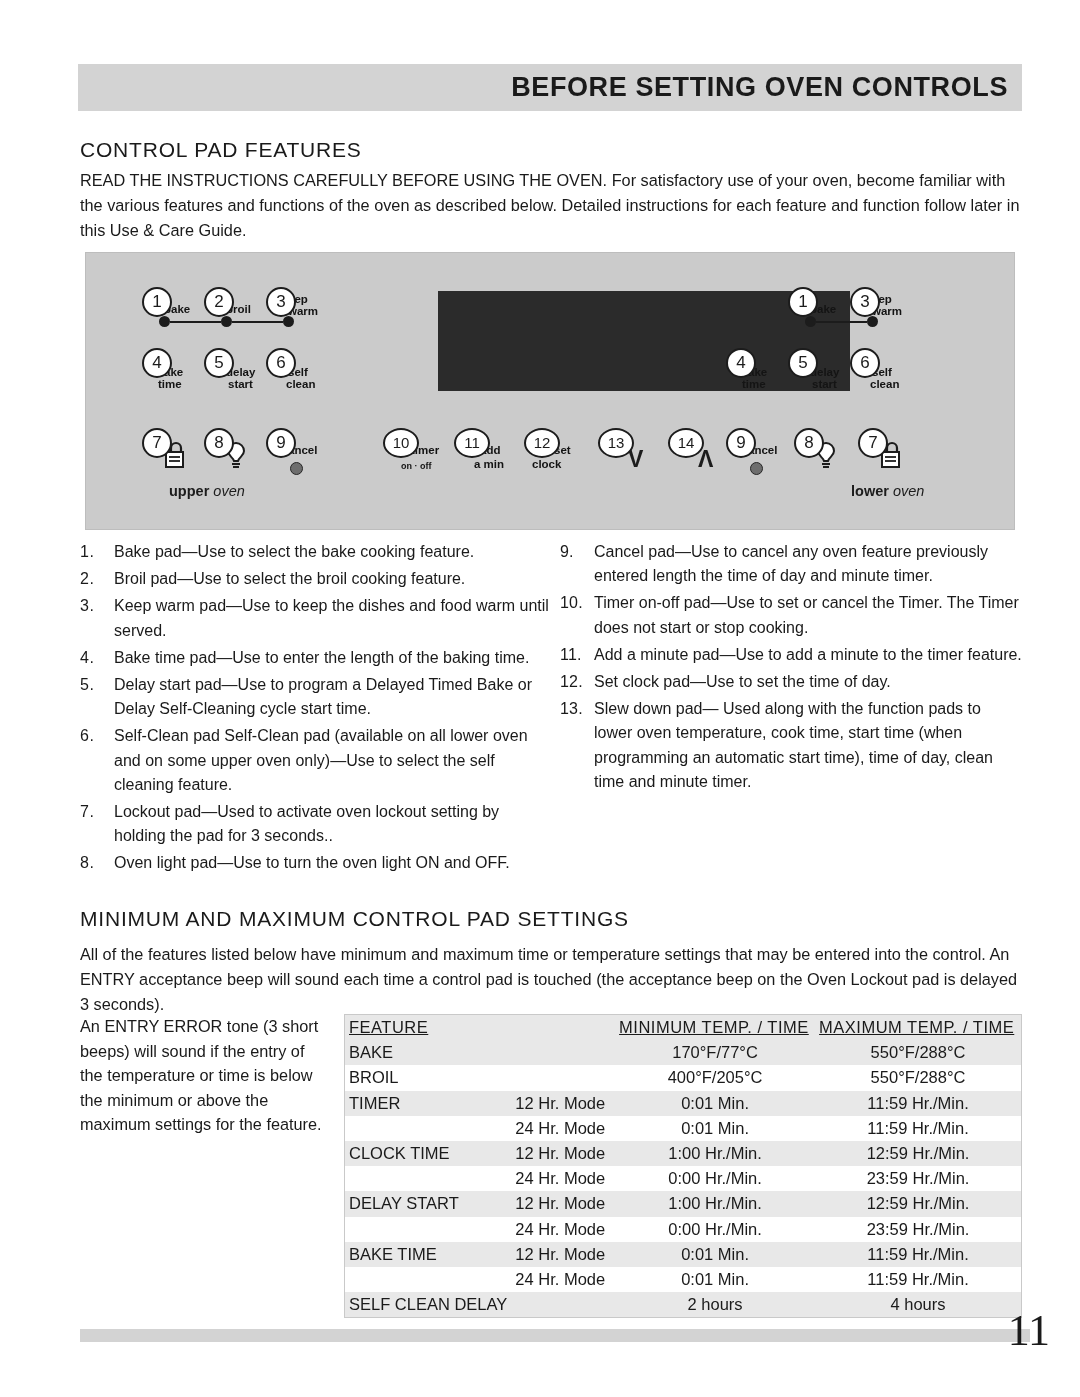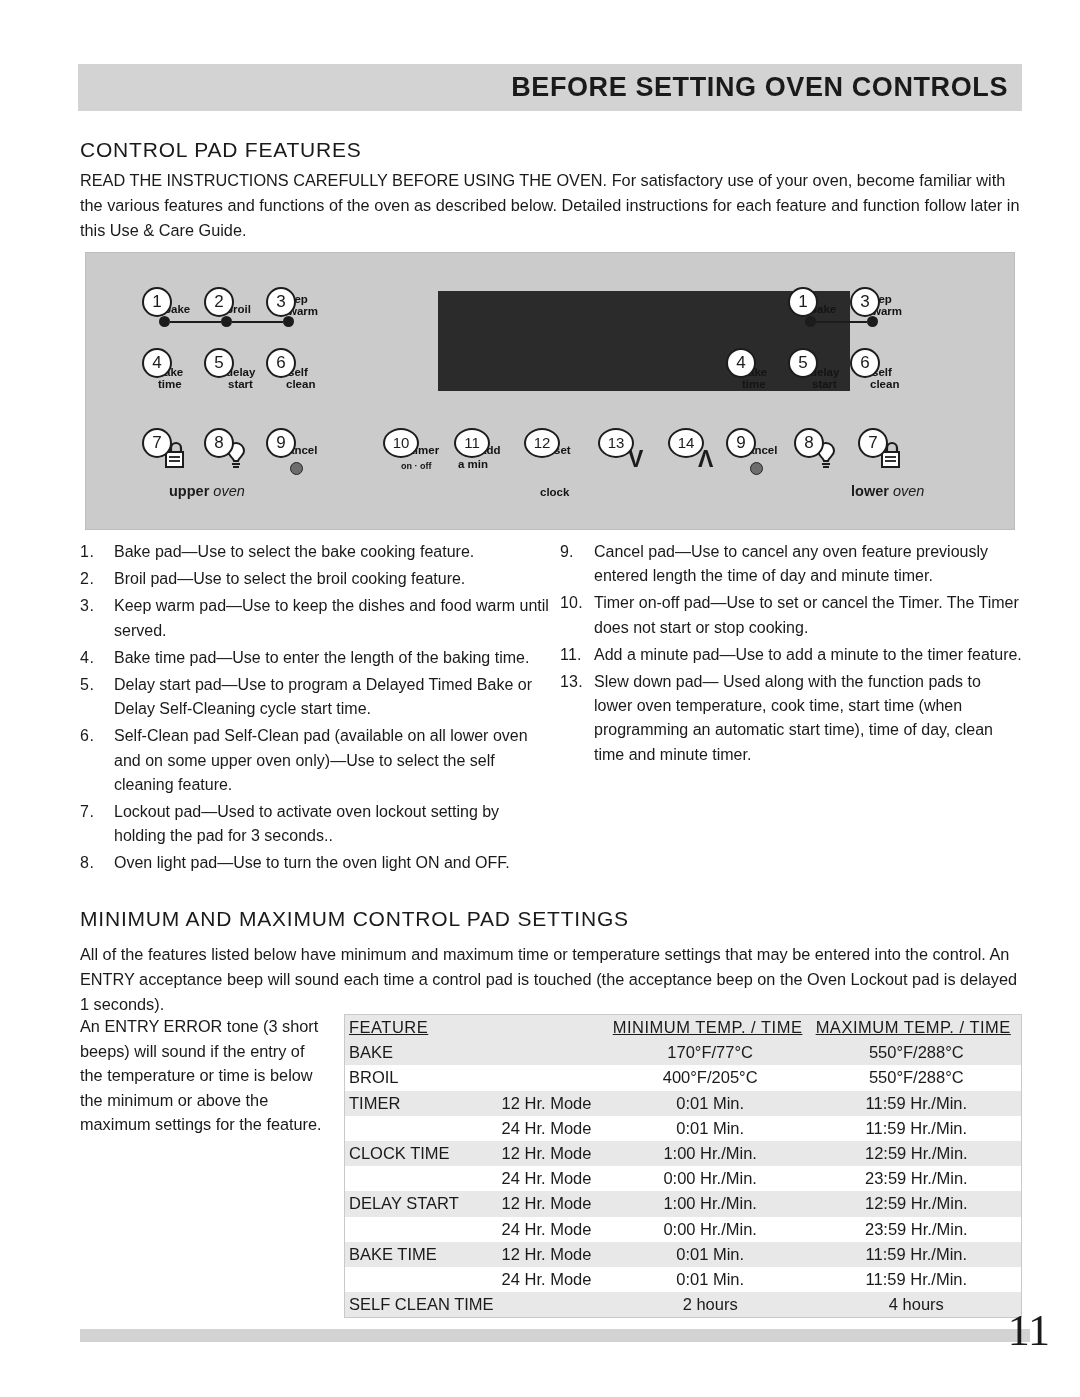--- a/index.html
+++ b/index.html
@@ -328,26 +328,26 @@
   </div>
 
   <div class="pad" style="left:297px; top:175px;">
     <span class="circ wide">10</span>
     <span class="lbl" style="left:28px; top:16px;">timer</span>
     <span class="lbl tiny" style="left:18px; top:32px;">on · off</span>
   </div>
   <div class="pad" style="left:368px; top:175px;">
     <span class="circ wide">11</span>
     <span class="lbl" style="left:26px; top:16px;">add</span>
-    <span class="lbl" style="left:4px; top:30px;">a min</span>
+    <span class="lbl" style="left:20px; top:30px;">a min</span>
   </div>
   <div class="pad" style="left:438px; top:175px;">
     <span class="circ wide">12</span>
     <span class="lbl" style="left:30px; top:16px;">set</span>
-    <span class="lbl" style="left:16px; top:30px;margin-top:28px;">clock</span>
+    <span class="lbl" style="left:8px; top:30px;">clock</span>
   </div>
   <div class="pad" style="left:512px; top:175px;">
     <span class="circ wide">13</span>
     <span class="chev" style="left:30px; top:22px;">V</span>
   </div>
   <div class="pad" style="left:582px; top:175px;">
     <span class="circ wide">14</span>
     <span class="chev" style="left:30px; top:22px;">Λ</span>
   </div>
 
@@ -420,25 +420,26 @@
     <div class="feat-item"><span class="feat-num">4.</span><span class="feat-text">Bake time pad—Use to enter the length of the baking time.</span></div>
     <div class="feat-item"><span class="feat-num">5.</span><span class="feat-text">Delay start pad—Use to program a Delayed Timed Bake or Delay Self-Cleaning cycle start time.</span></div>
     <div class="feat-item"><span class="feat-num">6.</span><span class="feat-text">Self-Clean pad Self-Clean pad (available on all lower oven and on some upper oven only)—Use to select the self cleaning feature.</span></div>
     <div class="feat-item"><span class="feat-num">7.</span><span class="feat-text">Lockout pad—Used to activate oven lockout setting by holding the pad for 3 seconds..</span></div>
     <div class="feat-item"><span class="feat-num">8.</span><span class="feat-text">Oven light pad—Use to turn the oven light ON and OFF.</span></div>
   </div>
 <div class="feat-list" id="list-right">
     <div class="feat-item"><span class="feat-num">9.</span><span class="feat-text">Cancel pad—Use to cancel any oven feature previously entered length the time of day and minute timer.</span></div>
     <div class="feat-item"><span class="feat-num">10.</span><span class="feat-text">Timer on-off pad—Use to set or cancel the Timer. The Timer does not start or stop cooking.</span></div>
     <div class="feat-item"><span class="feat-num">11.</span><span class="feat-text">Add a minute pad—Use to add a minute to the timer feature.</span></div>
+    <div class="feat-item"><span class="feat-num">12.</span><span class="feat-text">Set clock pad—Use to set the time of day.</span></div>
     <div class="feat-item"><span class="feat-num">13.</span><span class="feat-text">Slew down pad— Used along with the function pads to lower oven temperature, cook time, start time (when programming an automatic start time), time of day, clean time and minute timer.</span></div>
   </div>
 
 <div class="sec-heading" id="h-minmax">MINIMUM AND MAXIMUM CONTROL PAD SETTINGS</div>
-<div class="intro-para" id="p-minmax">All of the features listed below have minimum and maximum time or temperature settings that may be entered into the control. An ENTRY acceptance beep will sound each time a control pad is touched (the acceptance beep on the Oven Lockout pad is delayed 1 seconds).</div>
+<div class="intro-para" id="p-minmax">All of the features listed below have minimum and maximum time or temperature settings that may be entered into the control. An ENTRY acceptance beep will sound each time a control pad is touched (the acceptance beep on the Oven Lockout pad is delayed 3 seconds).</div>
 
 <div class="entry-note">An ENTRY ERROR tone (3 short beeps) will sound if the entry of the temperature or time is below the minimum or above the maximum settings for the feature.</div>
 
 <div class="table-wrap">
   <table class="minmax">
     <thead>
       <tr>
         <th class="col-feat">FEATURE</th>
         <th class="col-mode"></th>
         <th class="col-min c">MINIMUM TEMP. / TIME</th>
@@ -500,21 +501,21 @@
           <td class="col-min">0:01 Min.</td>
           <td class="col-max">11:59 Hr./Min.</td>
         </tr>
         <tr class="plain">
           <td class="col-feat"></td>
           <td class="col-mode">24 Hr. Mode</td>
           <td class="col-min">0:01 Min.</td>
           <td class="col-max">11:59 Hr./Min.</td>
         </tr>
         <tr class="shade">
-          <td class="col-feat">SELF CLEAN TIME</td>
+          <td class="col-feat">SELF CLEAN DELAY</td>
           <td class="col-mode"></td>
           <td class="col-min">2 hours</td>
           <td class="col-max">4 hours</td>
         </tr>
       </tbody>
   </table>
 </div>
 
 <div class="footer-bar"></div>
 <div class="page-num">11</div>

